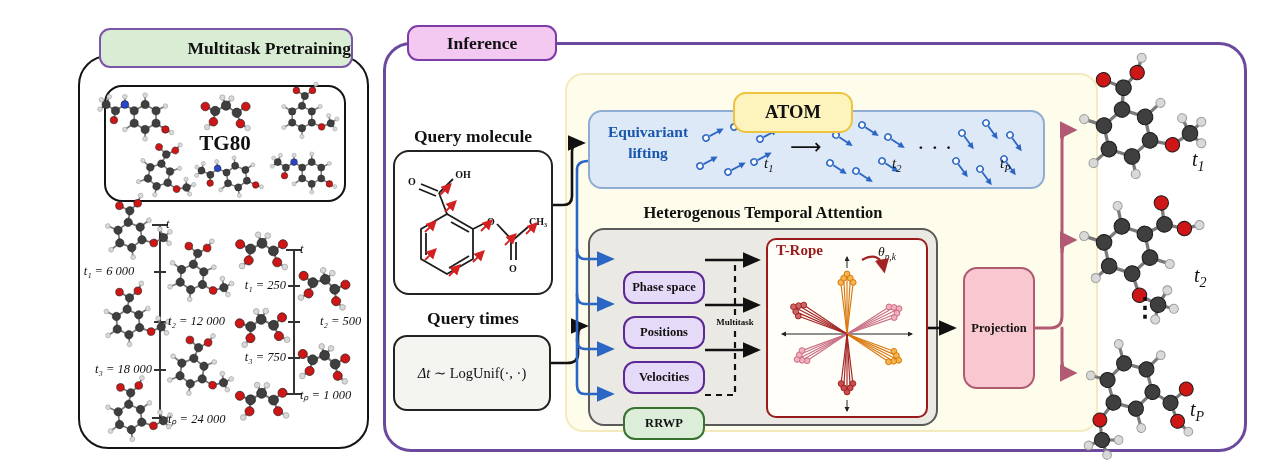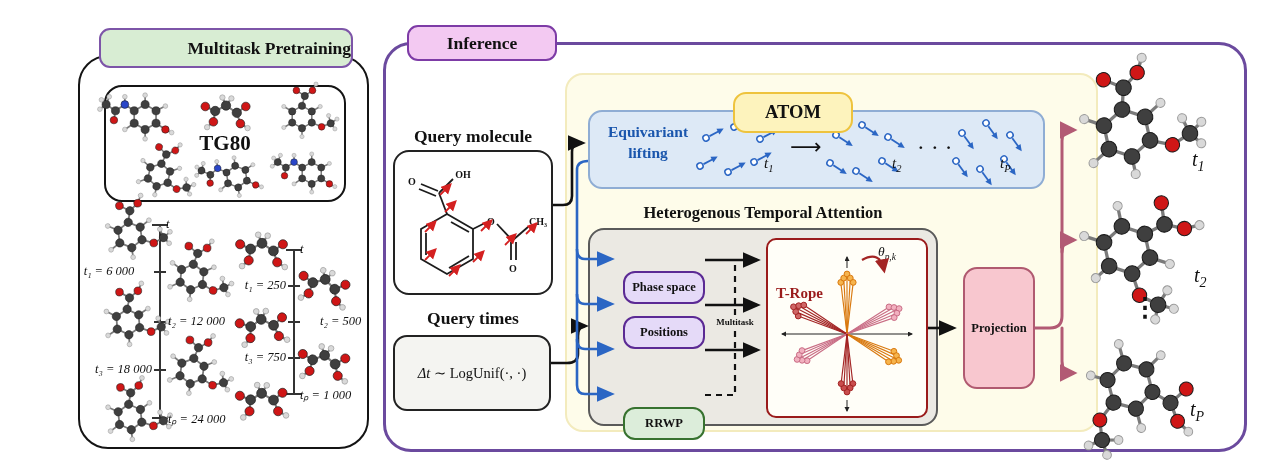--- a/index.html
+++ b/index.html
@@ -31,21 +31,21 @@
      color:#1a56ad;font-weight:bold;text-align:center;z-index:4;}
   .hta-title{left:588px;top:203px;width:350px;font-size:16.5px;z-index:4;}
   .hta-box{left:588px;top:228px;width:350px;height:198px;background:#ebe9e3;
      border:2.2px solid #5a5a5a;border-radius:16px;z-index:3;}
   .feat{width:82px;height:33px;display:flex;align-items:center;justify-content:center;
      font-size:12.5px;font-weight:bold;border-radius:12px;z-index:4;
      background:#e5daf8;border:2.2px solid #5b2a94;margin-top:28px;}
   .feat.green{background:#dcedda;border-color:#37722f;}
   .trope{left:766px;top:238px;width:162px;height:180px;background:#fffef8;
      border:2.6px solid #9a1b1b;border-radius:10px;z-index:4;}
-  .trope-title{left:776px;top:242px;font-size:15px;font-weight:bold;color:#9a1b1b;z-index:5;margin-top:43px;}
+  .trope-title{left:776px;top:242px;font-size:15px;font-weight:bold;color:#9a1b1b;z-index:5;}
   .theta{left:878px;top:244px;font-size:13.5px;z-index:5;}
   .proj{left:963px;top:267px;width:72px;height:122px;background:#f8c7cf;
      border:2.6px solid #b05a70;border-radius:14px;display:flex;align-items:center;
      justify-content:center;font-weight:bold;font-size:12.5px;z-index:4;}
   .qm-hdr{left:391px;top:126px;width:164px;font-size:17.5px;}
   .qm-box{left:393px;top:150px;width:160px;height:145px;border:2.6px solid #222;
      border-radius:16px;background:#fff;z-index:3;}
   .qt-hdr{left:391px;top:308px;width:164px;font-size:17.5px;}
   .qt-box{left:393px;top:335px;width:158px;height:76px;border:2.6px solid #222;border-radius:14px;
      background:#f4f4f1;z-index:3;display:flex;flex-direction:row;align-items:center;
@@ -768,20 +768,21 @@
   <div class="abs tlab" style="left:764px;top:155px"><span>t</span><sub>1</sub></div>
   <div class="abs arrow-ch" style="left:790px;top:134px">⟶</div>
   <div class="abs tlab" style="left:892px;top:155px"><span>t</span><sub>2</sub></div>
   <div class="abs dots-h" style="left:918px;top:138px">· · ·</div>
   <div class="abs tlab" style="left:1000px;top:155px"><span>t</span><sub>P</sub></div>
 
   <div class="abs hdr hta-title">Heterogenous Temporal Attention</div>
   <div class="abs hta-box"></div>
   <div class="abs feat" style="left:623px;top:243px">Phase space</div>
   <div class="abs feat" style="left:623px;top:288px">Positions</div>
+  <div class="abs feat" style="left:623px;top:333px">Velocities</div>
   <div class="abs feat green" style="left:623px;top:379px">RRWP</div>
   <div class="abs multitask">Multitask</div>
 
   <div class="abs trope"></div>
   <div class="abs trope-title">T-Rope</div>
   <div class="abs theta ital"><span>θ</span><sub>p,k</sub></div>
   <svg class="abs" style="left:766px;top:238px;z-index:5" width="162" height="180">
     <g stroke="#222" stroke-width="1">
       <line x1="81" y1="96" x2="146" y2="96" marker-end="url(#mh-s)"></line>
       <line x1="81" y1="96" x2="16" y2="96" marker-end="url(#mh-s)"></line>

